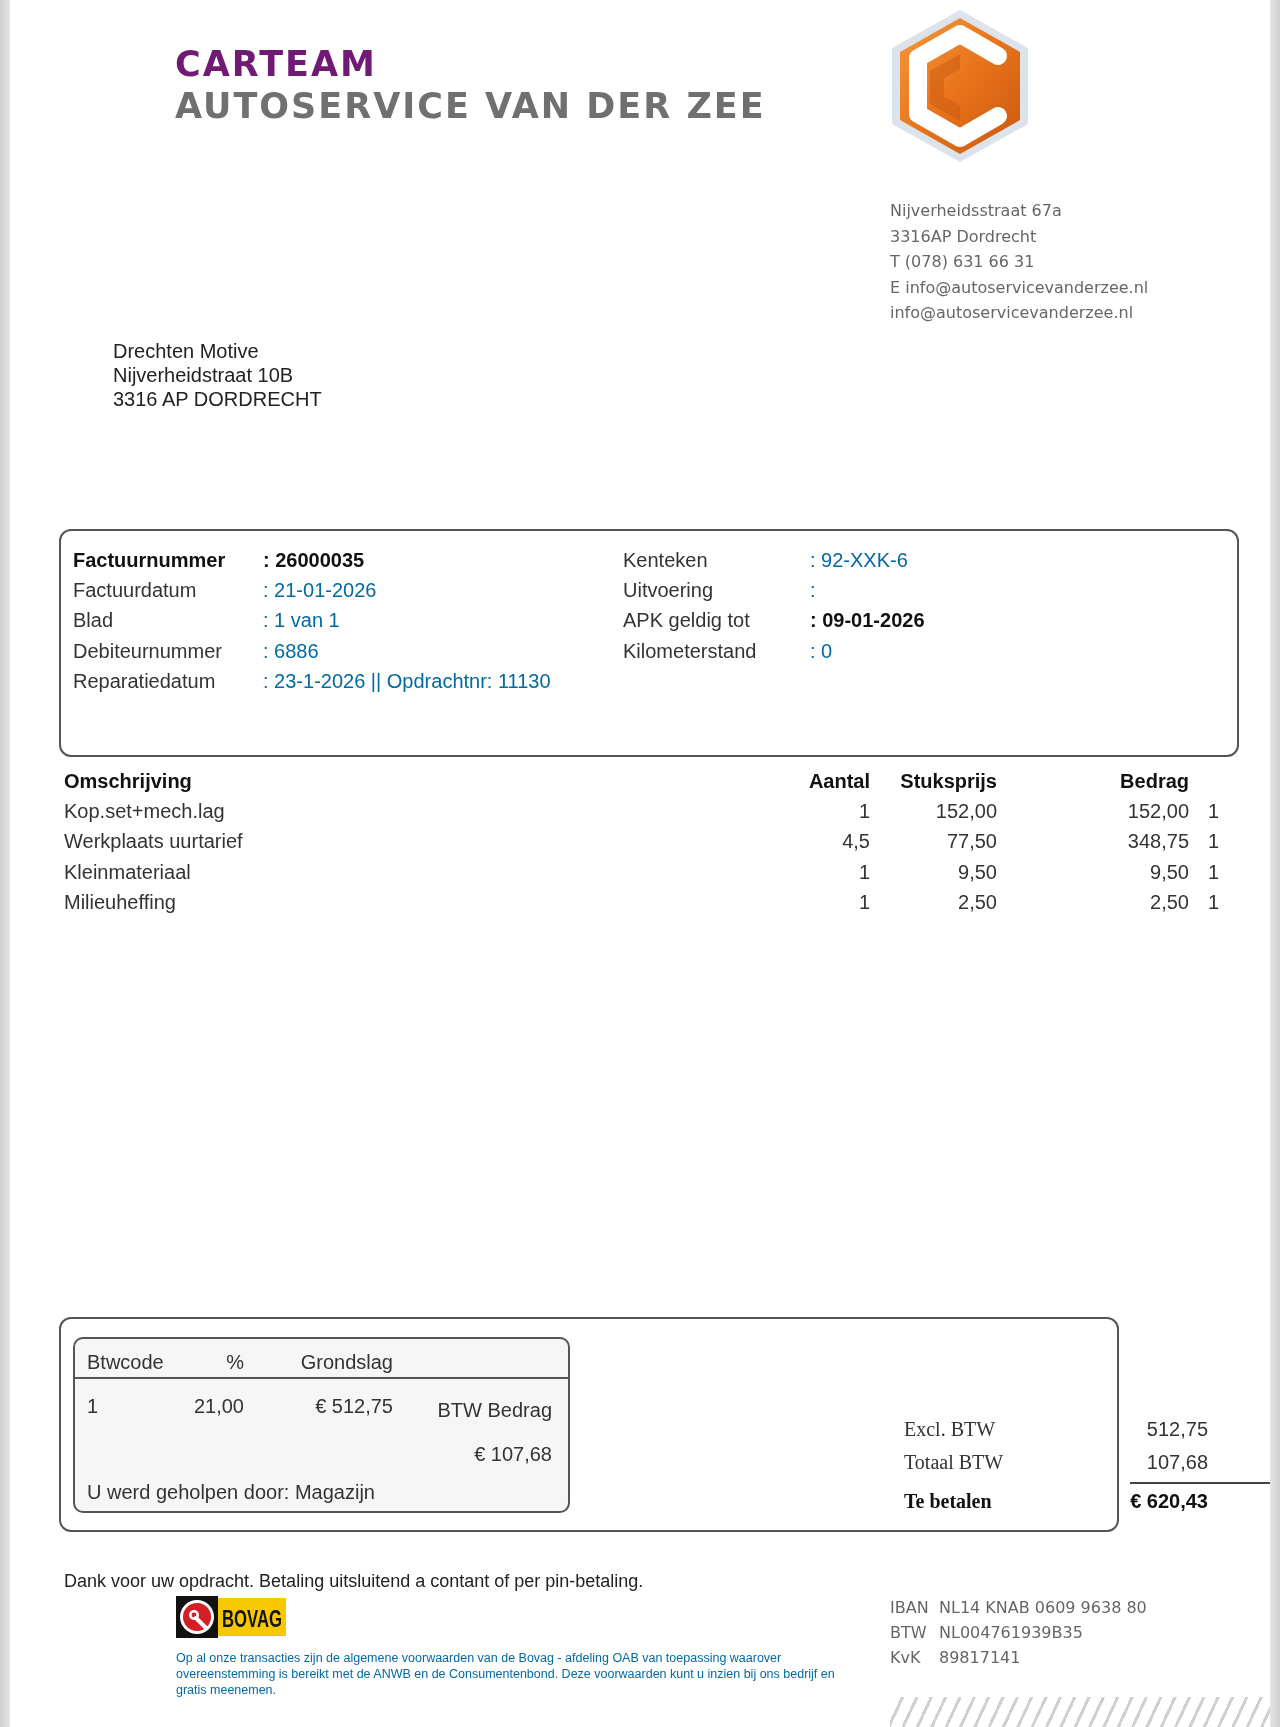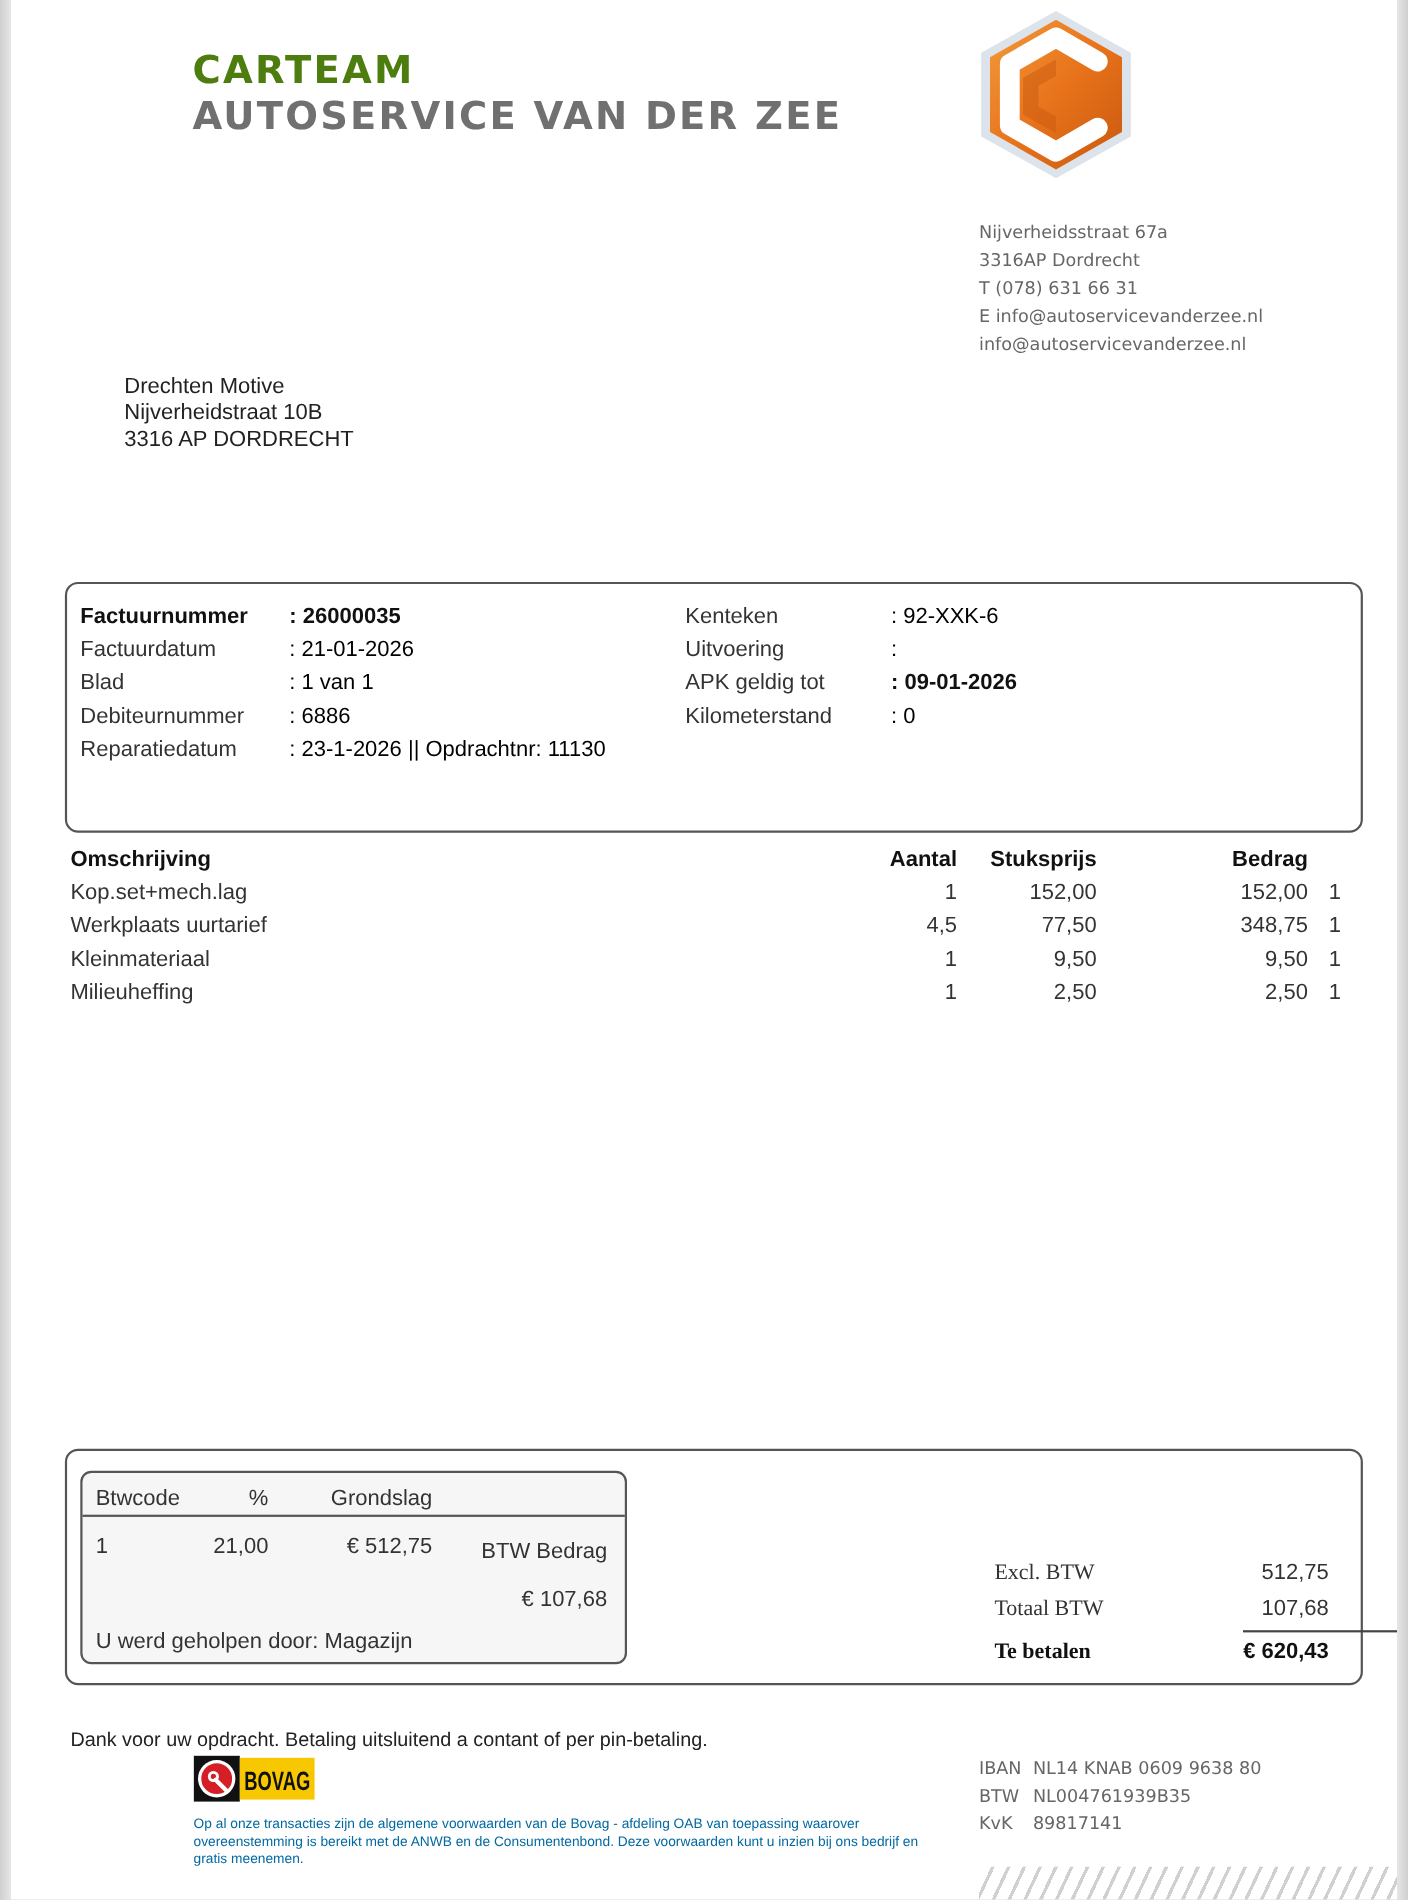--- a/index.html
+++ b/index.html
@@ -6,52 +6,52 @@
   html, body { width: 1280px; height: 1727px; background: #d8d8d8; overflow: hidden; }
   body { position: relative; font-family: "Liberation Sans", sans-serif; color: #222; }
   .page {
     position: absolute; left: 10px; top: 0; width: 1260px; height: 1727px;
     background: #ffffff;
   }
   .page-shadow-left { position:absolute; left:0; top:0; width:10px; height:1727px; background:linear-gradient(to right,#cfcfcf,#e6e6e6); }
   .page-shadow-right { position:absolute; right:0; top:0; width:10px; height:1727px; background:linear-gradient(to left,#cfcfcf,#e6e6e6); }
 
   
-  .brand-line1 { position:absolute; left:165px; top:44px; font-family:"DejaVu Sans", sans-serif; font-weight:bold; font-size:35px; letter-spacing:2px; color:#4d7c0f;text-align:right; }
+  .brand-line1 { position:absolute; left:165px; top:44px; font-family:"DejaVu Sans", sans-serif; font-weight:bold; font-size:35px; letter-spacing:2px; color:#701a75;text-align:right; }
   .brand-line2 { position:absolute; left:165px; top:86px; font-family:"DejaVu Sans", sans-serif; font-weight:bold; font-size:35px; letter-spacing:2px; color:#707070; }
   .logo { position:absolute; left:876px; top:6px; width:148px; height:160px; }
 
   .company-address { position:absolute; left:880px; top:198px; font-family:"DejaVu Sans", sans-serif; font-size:16px; line-height:25.5px; color:#666; }
 
   .customer-address { position:absolute; left:103px; top:339px; font-size:20px; line-height:24px; color:#222; }
 
   
   .info-box { position:absolute; left:49px; top:529px; width:1180px; height:228px; border:2px solid #555; border-radius:12px; }
   .info-col { position:absolute; top:14px; font-size:20px; line-height:30.2px; }
   .info-col.left { left:12px; }
   .info-col.right { left:562px; }
   .info-row { display:flex; white-space:nowrap; }
   .info-label { width:190px; color:#333; }
   .info-col.right .info-label { width:187px; }
-  .info-value { color:#000000; }
+  .info-value { color:#0369a1; }
   .bold { font-weight:bold; color:#111; }
 
   
   .items { position:absolute; left:54px; top:766px; width:1160px; font-size:20px; }
   .items-row { position:relative; height:30.2px; line-height:30.2px; white-space:nowrap; }
   .items-row .c-desc { position:absolute; left:0; }
   .items-row .c-qty { position:absolute; right:354px; text-align:right; }
   .items-row .c-price { position:absolute; right:227px; text-align:right; }
   .items-row .c-amount { position:absolute; right:35px; text-align:right; }
   .items-row .c-code { position:absolute; left:1144px; }
   .items-head { font-weight:bold; color:#111; }
   .items-body { color:#333; }
 
   
-  .totals-box { position:absolute; left:49px; top:1317px; width:1180px; height:215px; border:2px solid #555; border-radius:12px; }
+  .totals-box { position:absolute; left:49px; top:1317px; width:1060px; height:215px; border:2px solid #555; border-radius:12px; }
   .vat-box { position:absolute; left:12px; top:18px; width:497px; height:176px; border:2px solid #555; border-radius:10px; background:#f6f6f6; }
   .vat-head { position:absolute; left:0; top:0; width:100%; height:40px; border-bottom:2px solid #555; font-size:20px; color:#333; }
   .vat-row { position:absolute; left:0; top:40px; width:100%; height:44px; font-size:20px; color:#333; }
   .vat-head span, .vat-row span { position:absolute; top:12px; white-space:nowrap; }
   .vat-row span { top:16px; }
   .v-code { left:12px; }
   .v-pct { right:324px; text-align:right; }
   .v-base { right:175px; text-align:right; }
   .v-amt { right:16px; text-align:right;margin-top:48px; }
   .vat-footer { position:absolute; left:12px; top:142px; font-size:20px; color:#333; }

